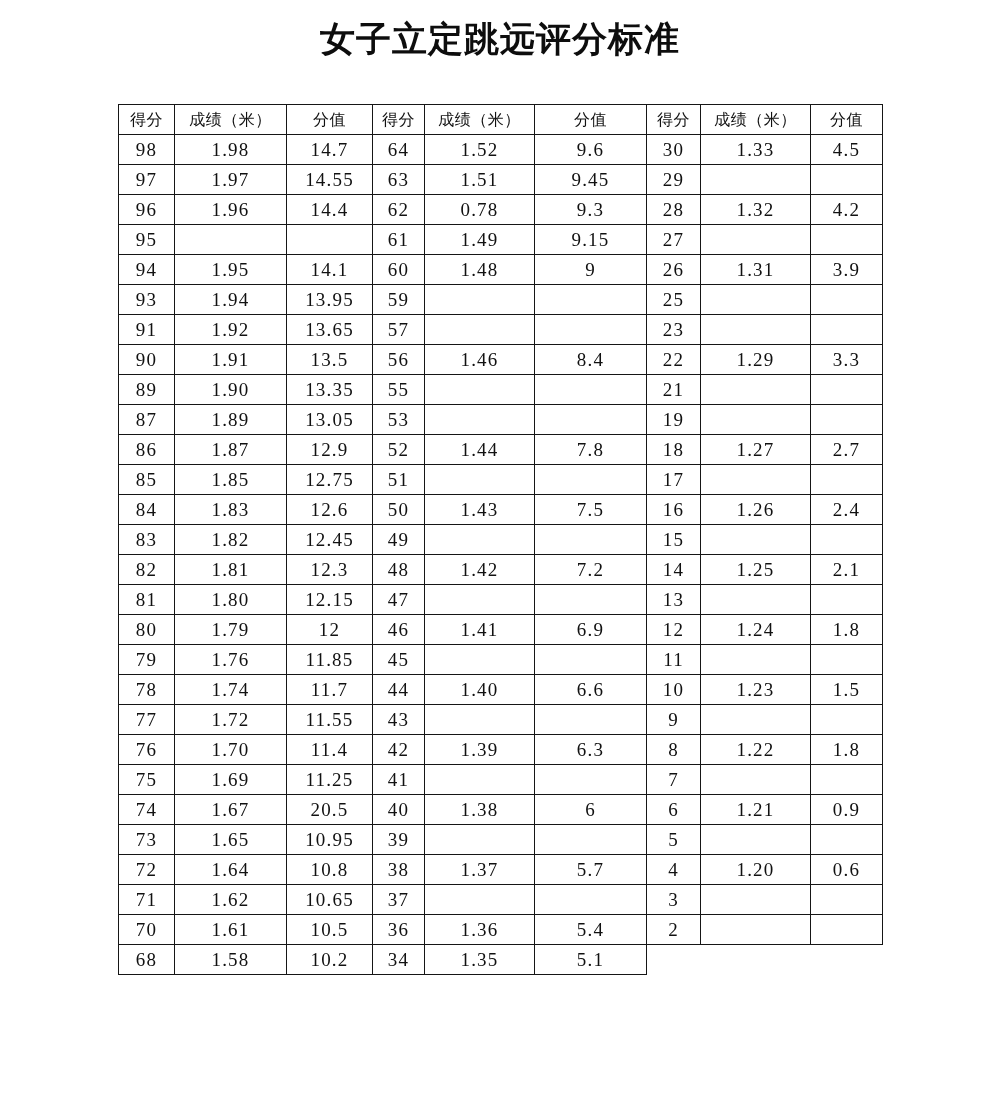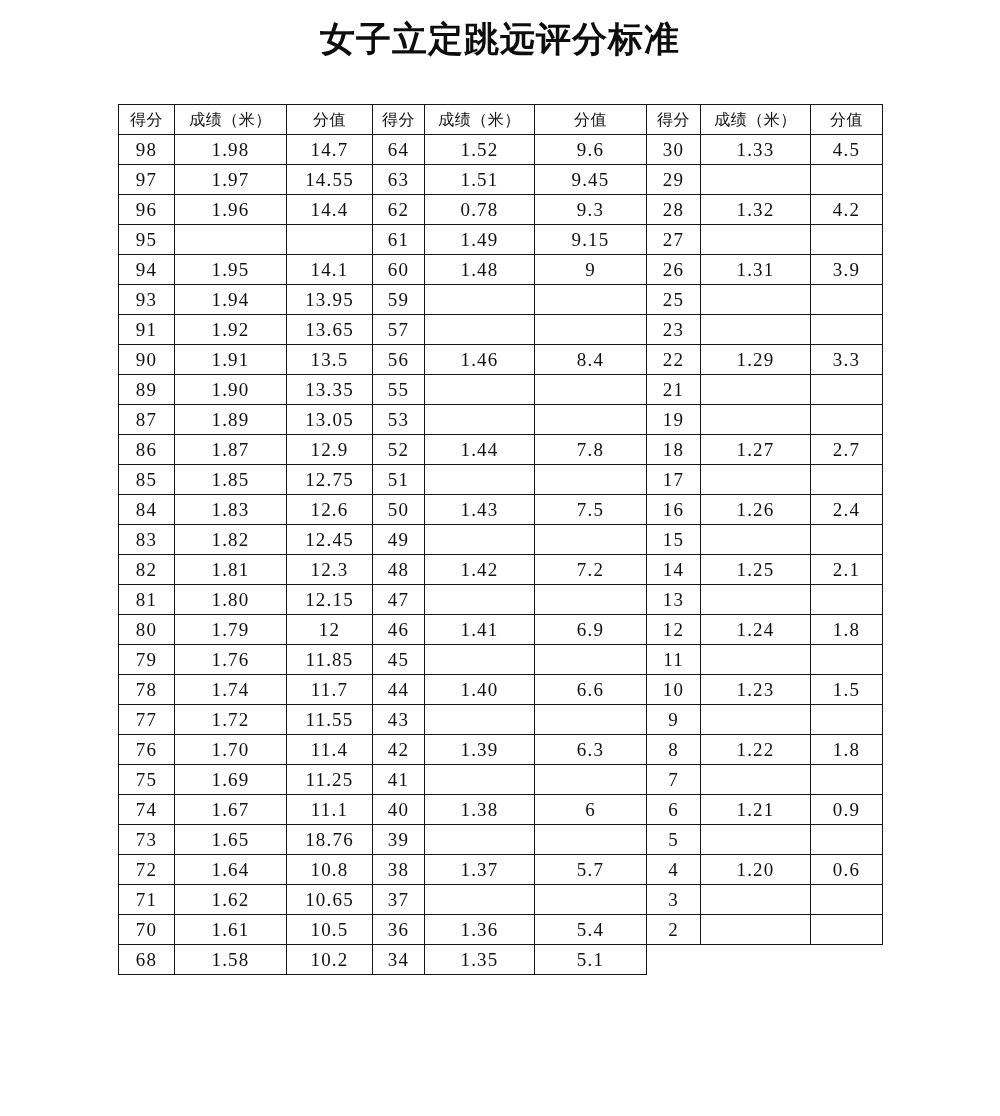--- a/index.html
+++ b/index.html
@@ -359,32 +359,32 @@
             <td>41</td>
             <td class="empty-cell"></td>
             <td class="empty-cell"></td>
             <td>7</td>
             <td class="empty-cell"></td>
             <td class="empty-cell"></td>
           </tr>
           <tr>
             <td>74</td>
             <td>1.67</td>
-            <td>11.1</td>
+            <td>20.5</td>
             <td>40</td>
             <td>1.38</td>
             <td>6</td>
             <td>6</td>
             <td>1.21</td>
             <td>0.9</td>
           </tr>
           <tr>
             <td>73</td>
             <td>1.65</td>
-            <td>18.76</td>
+            <td>10.95</td>
             <td>39</td>
             <td class="empty-cell"></td>
             <td class="empty-cell"></td>
             <td>5</td>
             <td class="empty-cell"></td>
             <td class="empty-cell"></td>
           </tr>
           <tr>
             <td>72</td>
             <td>1.64</td>

